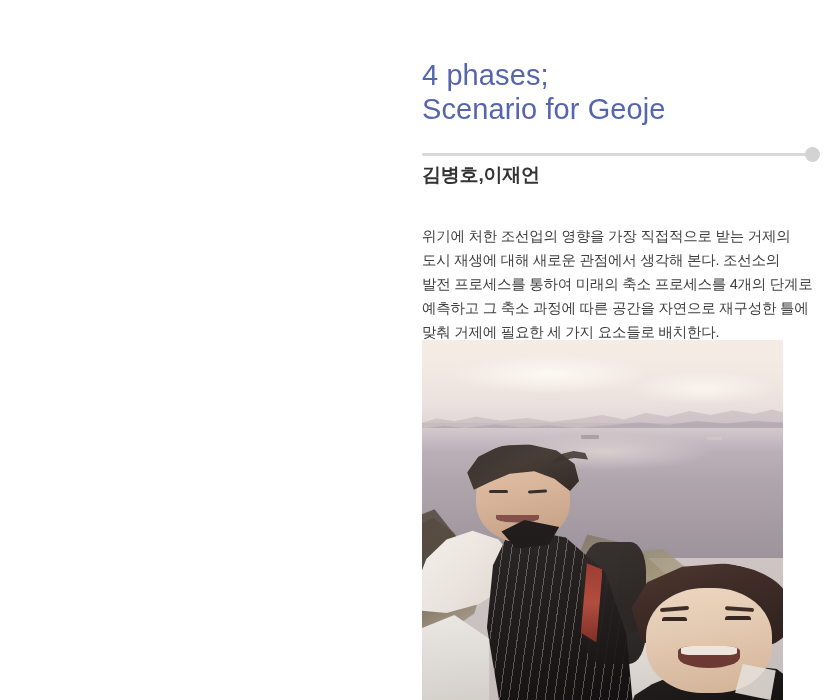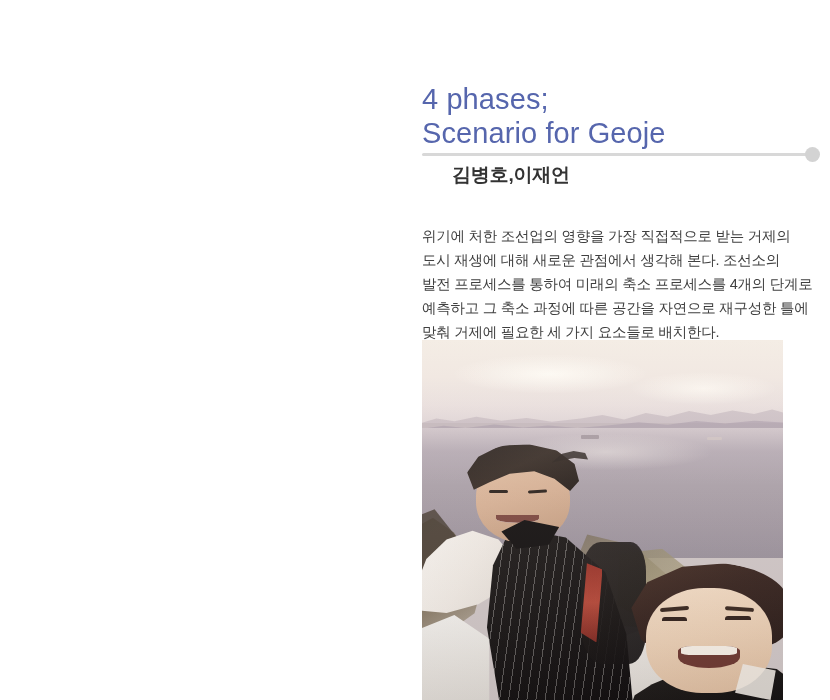--- a/index.html
+++ b/index.html
@@ -37,21 +37,21 @@
     position: absolute;
     left: 422px;
     top: 0;
     width: 408px;
     height: 700px;
   }
 
   .title-block {
     position: absolute;
     left: 0;
-    top: 82px;
+    top: 58px;
     width: 400px;
   }
   .title-line {
     font-family: "Liberation Sans", "DejaVu Sans", sans-serif;
     font-size: 29px;
     line-height: 34px;
     font-weight: 400;
     color: #5666ad;
     letter-spacing: 0.1px;
     white-space: nowrap;
@@ -88,21 +88,20 @@
   .author {
     position: absolute;
     left: 0;
     top: 162px;
     font-size: 19px;
     line-height: 26px;
     font-weight: 700;
     color: #333333;
     letter-spacing: -0.2px;
     white-space: nowrap;
-    margin-left: 30px;
   }
 
   
   .abstract {
     position: absolute;
     left: 0;
     top: 224px;
     width: 392px;
     font-size: 14.5px;
     line-height: 24px;

